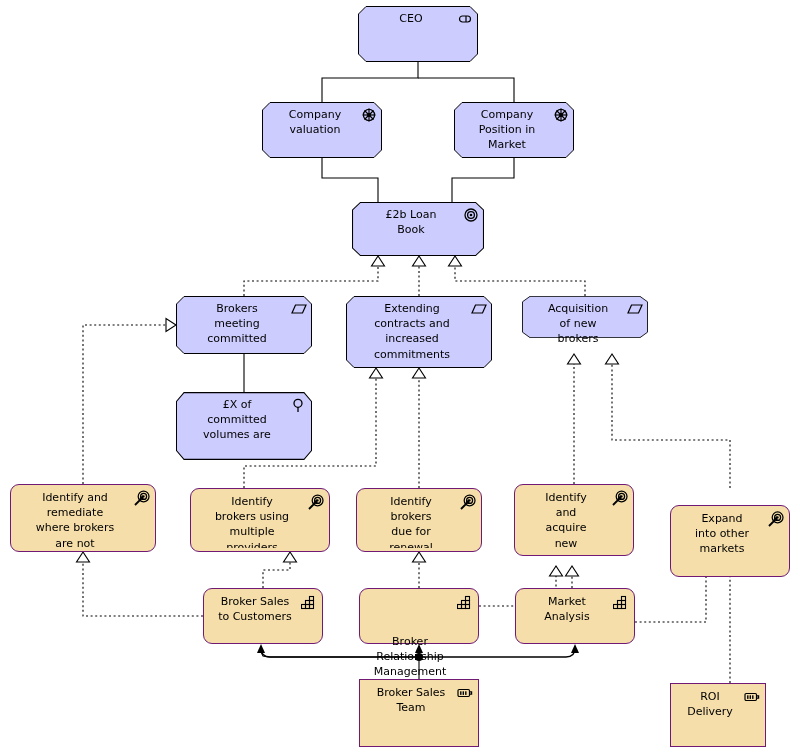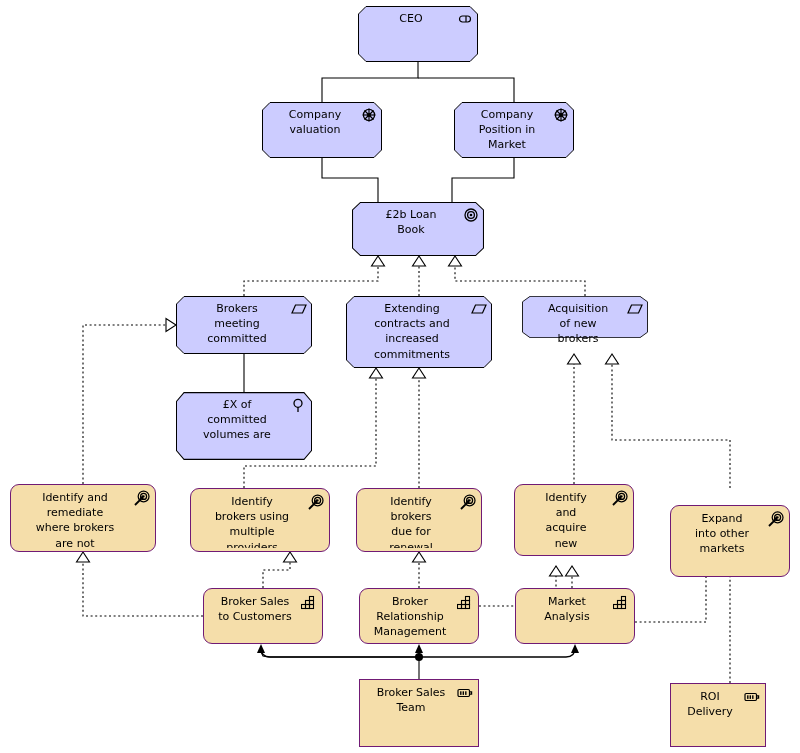--- a/index.html
+++ b/index.html
@@ -244,21 +244,21 @@
         <span class="ico"><svg viewBox="0 0 16 16" width="16" height="16">
             <rect x="8.5" y="2.5" width="4" height="4" fill="none" stroke="#000" stroke-width="1.1"></rect>
             <rect x="4.5" y="6.5" width="4" height="4" fill="none" stroke="#000" stroke-width="1.1"></rect>
             <rect x="8.5" y="6.5" width="4" height="4" fill="none" stroke="#000" stroke-width="1.1"></rect>
             <rect x="0.5" y="10.5" width="4" height="4" fill="none" stroke="#000" stroke-width="1.1"></rect>
             <rect x="4.5" y="10.5" width="4" height="4" fill="none" stroke="#000" stroke-width="1.1"></rect>
             <rect x="8.5" y="10.5" width="4" height="4" fill="none" stroke="#000" stroke-width="1.1"></rect>
           </svg></span>
       </div>
       <div class="node strat rnd" style="left: 359px; top: 588px; width: 120px; height: 56px;">
-        <div class="label" style="right: 26px; left: 8px; max-height: 46px;">Broker
+        <div class="label" style="right: 26px; left: 8px; max-height: 46px; margin-top: 40px;">Broker
 Relationship
 Management</div>
         <span class="ico"><svg viewBox="0 0 16 16" width="16" height="16">
             <rect x="8.5" y="2.5" width="4" height="4" fill="none" stroke="#000" stroke-width="1.1"></rect>
             <rect x="4.5" y="6.5" width="4" height="4" fill="none" stroke="#000" stroke-width="1.1"></rect>
             <rect x="8.5" y="6.5" width="4" height="4" fill="none" stroke="#000" stroke-width="1.1"></rect>
             <rect x="0.5" y="10.5" width="4" height="4" fill="none" stroke="#000" stroke-width="1.1"></rect>
             <rect x="4.5" y="10.5" width="4" height="4" fill="none" stroke="#000" stroke-width="1.1"></rect>
             <rect x="8.5" y="10.5" width="4" height="4" fill="none" stroke="#000" stroke-width="1.1"></rect>
           </svg></span>

